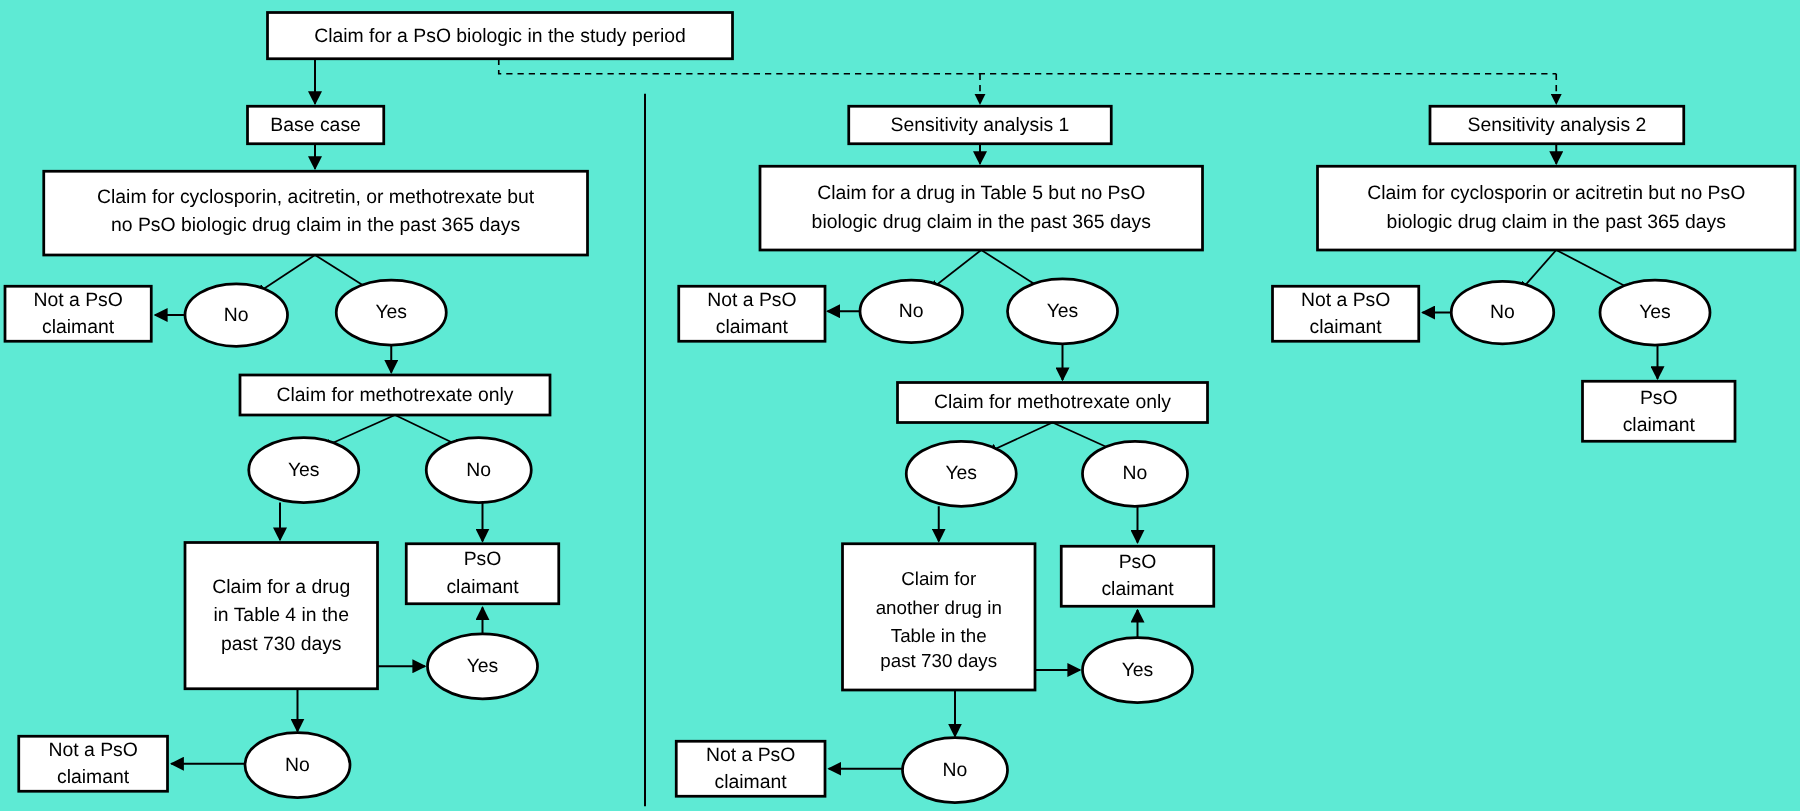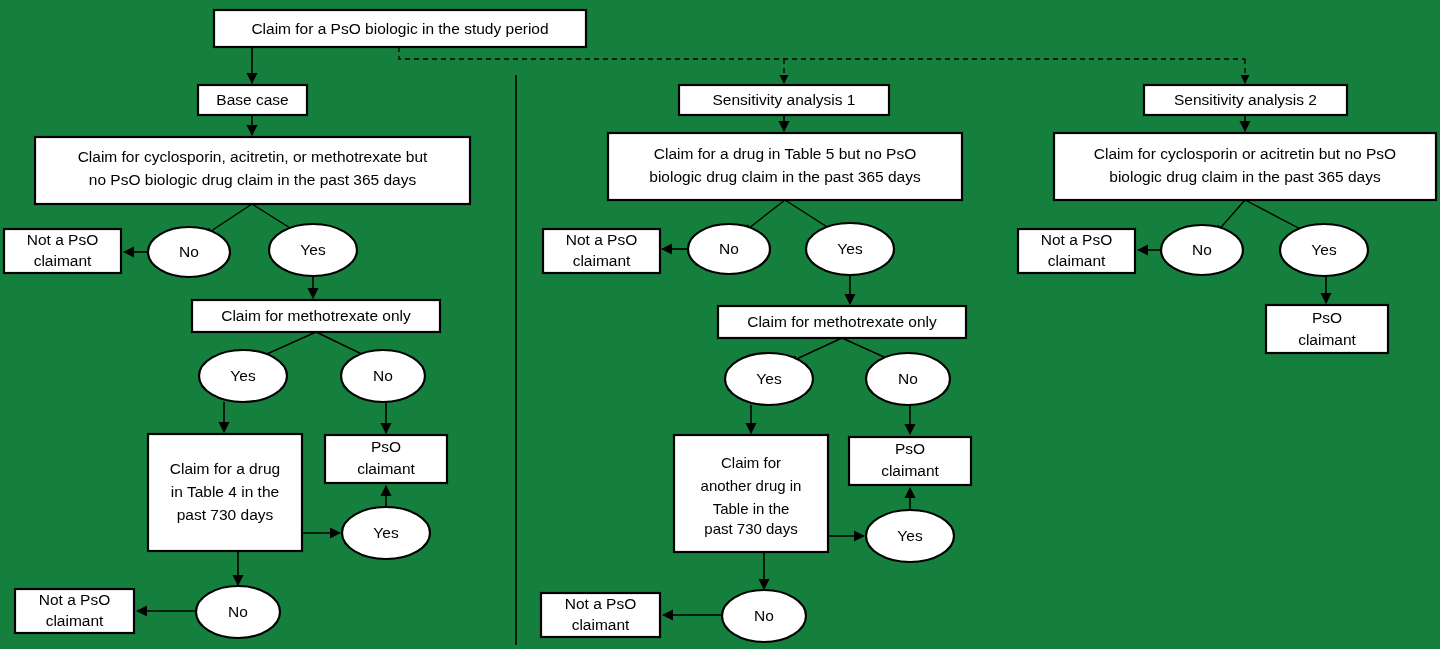--- a/index.html
+++ b/index.html
@@ -8,21 +8,21 @@
     padding: 0;
     background: #ffffff;
   }
   body {
     font-family: "Liberation Sans", sans-serif;
   }
   #flow-root {
     position: relative;
     width: 1440px;
     height: 649px;
-    background: #15803d;
+    background: #5eead4;
     overflow: hidden;
   }
   svg#flow-svg {
     display: block;
     width: 1440px;
     height: 649px;
   }
   .nodebox {
     fill: #ffffff;
     stroke: #000000;

